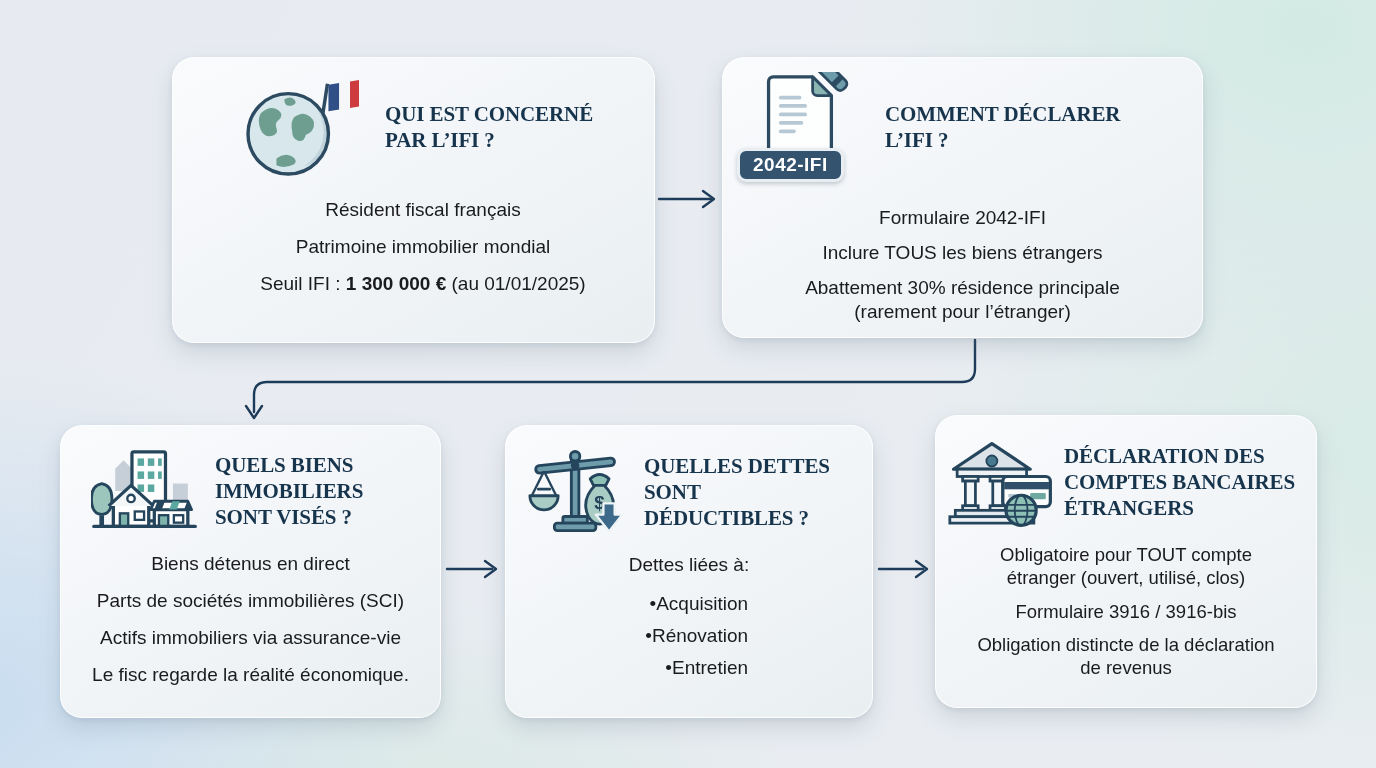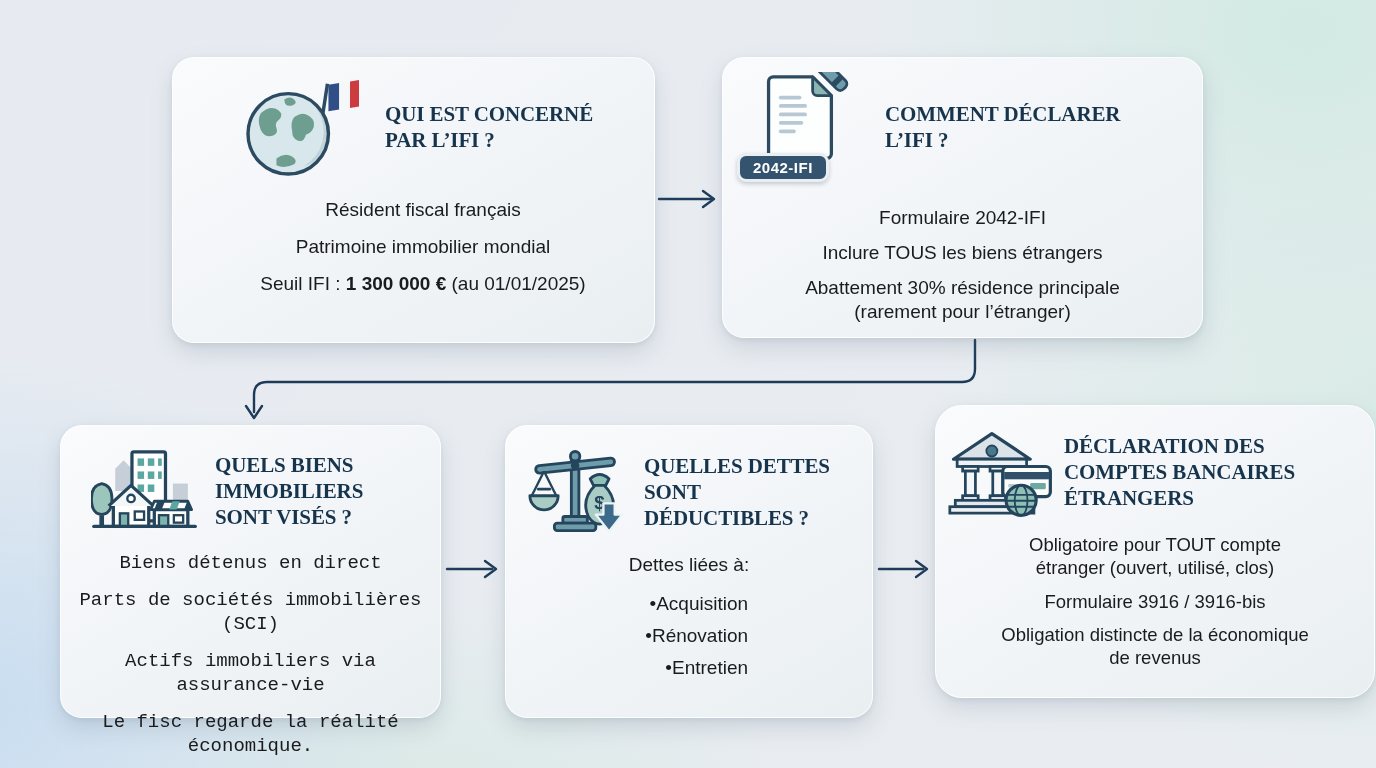--- a/index.html
+++ b/index.html
@@ -18,21 +18,21 @@
     position:absolute;
     border-radius:22px;
     background: linear-gradient(150deg, #fafbfd 0%, #f1f4f7 55%, #e9eff1 100%);
     box-shadow: 0 10px 22px rgba(96,115,134,.20), 0 2px 5px rgba(96,115,134,.12);
     border: 1px solid rgba(255,255,255,.85);
   }
   #card-who      { left:172px; top:57px;  width:483px; height:286px; }
   #card-declare  { left:722px; top:57px;  width:481px; height:281px; }
   #card-biens    { left:60px;  top:425px; width:381px; height:293px; }
   #card-dettes   { left:505px; top:425px; width:368px; height:293px; }
-  #card-comptes  { left:935px; top:405px; width:440px; height:293px;border-radius:27px; }
+  #card-comptes  { left:935px; top:415px; width:382px; height:293px; }
 
   .card-header { display:flex; align-items:center; }
   #card-who     .card-header { padding:18px 26px 0 68px; gap:26px; }
   #card-declare .card-header { padding:14px 20px 0 24px; gap:18px; }
   #card-biens   .card-header { padding:18px 14px 0 30px; gap:16px; }
   #card-dettes  .card-header { padding:18px 12px 0 22px; gap:18px; }
   #card-comptes .card-header { padding:18px 10px 0 12px; gap:10px; }
 
   .icon-wrap { position:relative; flex:0 0 auto; }
   #card-who     .icon-wrap { width:118px; height:102px; }
@@ -41,33 +41,33 @@
   #card-dettes  .icon-wrap { width:98px;  height:96px;  }
   #card-comptes .icon-wrap { width:106px; height:96px;  }
   .icon-wrap svg { width:100%; height:100%; display:block; }
 
   .card-title { font-size:21px; font-weight:700; color:#17344d; line-height:1.24; letter-spacing:-0.1px;font-family:Liberation Serif, serif; }
   .card-title span { display:block; }
 
   .card-body { text-align:center; color:#1a1b1d; font-size:19px; line-height:1.26;padding-left:19px; }
   #card-who     .card-body { margin-top:20px; }
   #card-declare .card-body { margin-top:24px; padding:0 20px; }
-  #card-biens   .card-body { margin-top:14px; padding:0 16px;font-family:Liberation Mono, monospace; }
+  #card-biens   .card-body { margin-top:14px; padding:0 16px; }
   #card-dettes  .card-body { margin-top:13px; padding:0 16px; }
   #card-comptes .card-body { margin-top:13px; padding:0 15px; font-size:18.5px; }
   .card-body p { margin-bottom:13px; }
   #card-declare .card-body p { margin-bottom:11px; }
   #card-comptes .card-body p { margin-bottom:10px; }
   .card-body .two-line span { display:block; }
   .amount { font-weight:700; }
 
   .doc-badge {
     position:absolute; left:-10px; bottom:-14px;
     background:#33536f; color:#ffffff;
-    font-size:15px; font-weight:700; letter-spacing:.5px;
+    font-size:19px; font-weight:700; letter-spacing:.5px;
     padding:3px 13px; border-radius:9px;
     border:3px solid #e9eef2;
     box-shadow:0 2px 4px rgba(40,60,80,.25);
   }
 
   ul.bullets { list-style:none; display:inline-block; text-align:right; margin-top:2px; }
   ul.bullets li { margin-bottom:8px; padding-left:0; }
   ul.bullets li::before { content:"•"; display:inline-block; width:22px; font-size:19px; }
 
   #flow-overlay { position:absolute; left:0; top:0; width:1376px; height:768px; pointer-events:none; }
@@ -283,17 +283,17 @@
       <span>ÉTRANGERS</span>
     </h2>
   </div>
   <div class="card-body">
     <p class="two-line">
       <span>Obligatoire pour TOUT compte</span>
       <span>étranger (ouvert, utilisé, clos)</span>
     </p>
     <p>Formulaire 3916 / 3916-bis</p>
     <p class="two-line">
-      <span>Obligation distincte de la économique</span>
+      <span>Obligation distincte de la déclaration</span>
       <span>de revenus</span>
     </p>
   </div>
 </div>
 
 </body></html>

